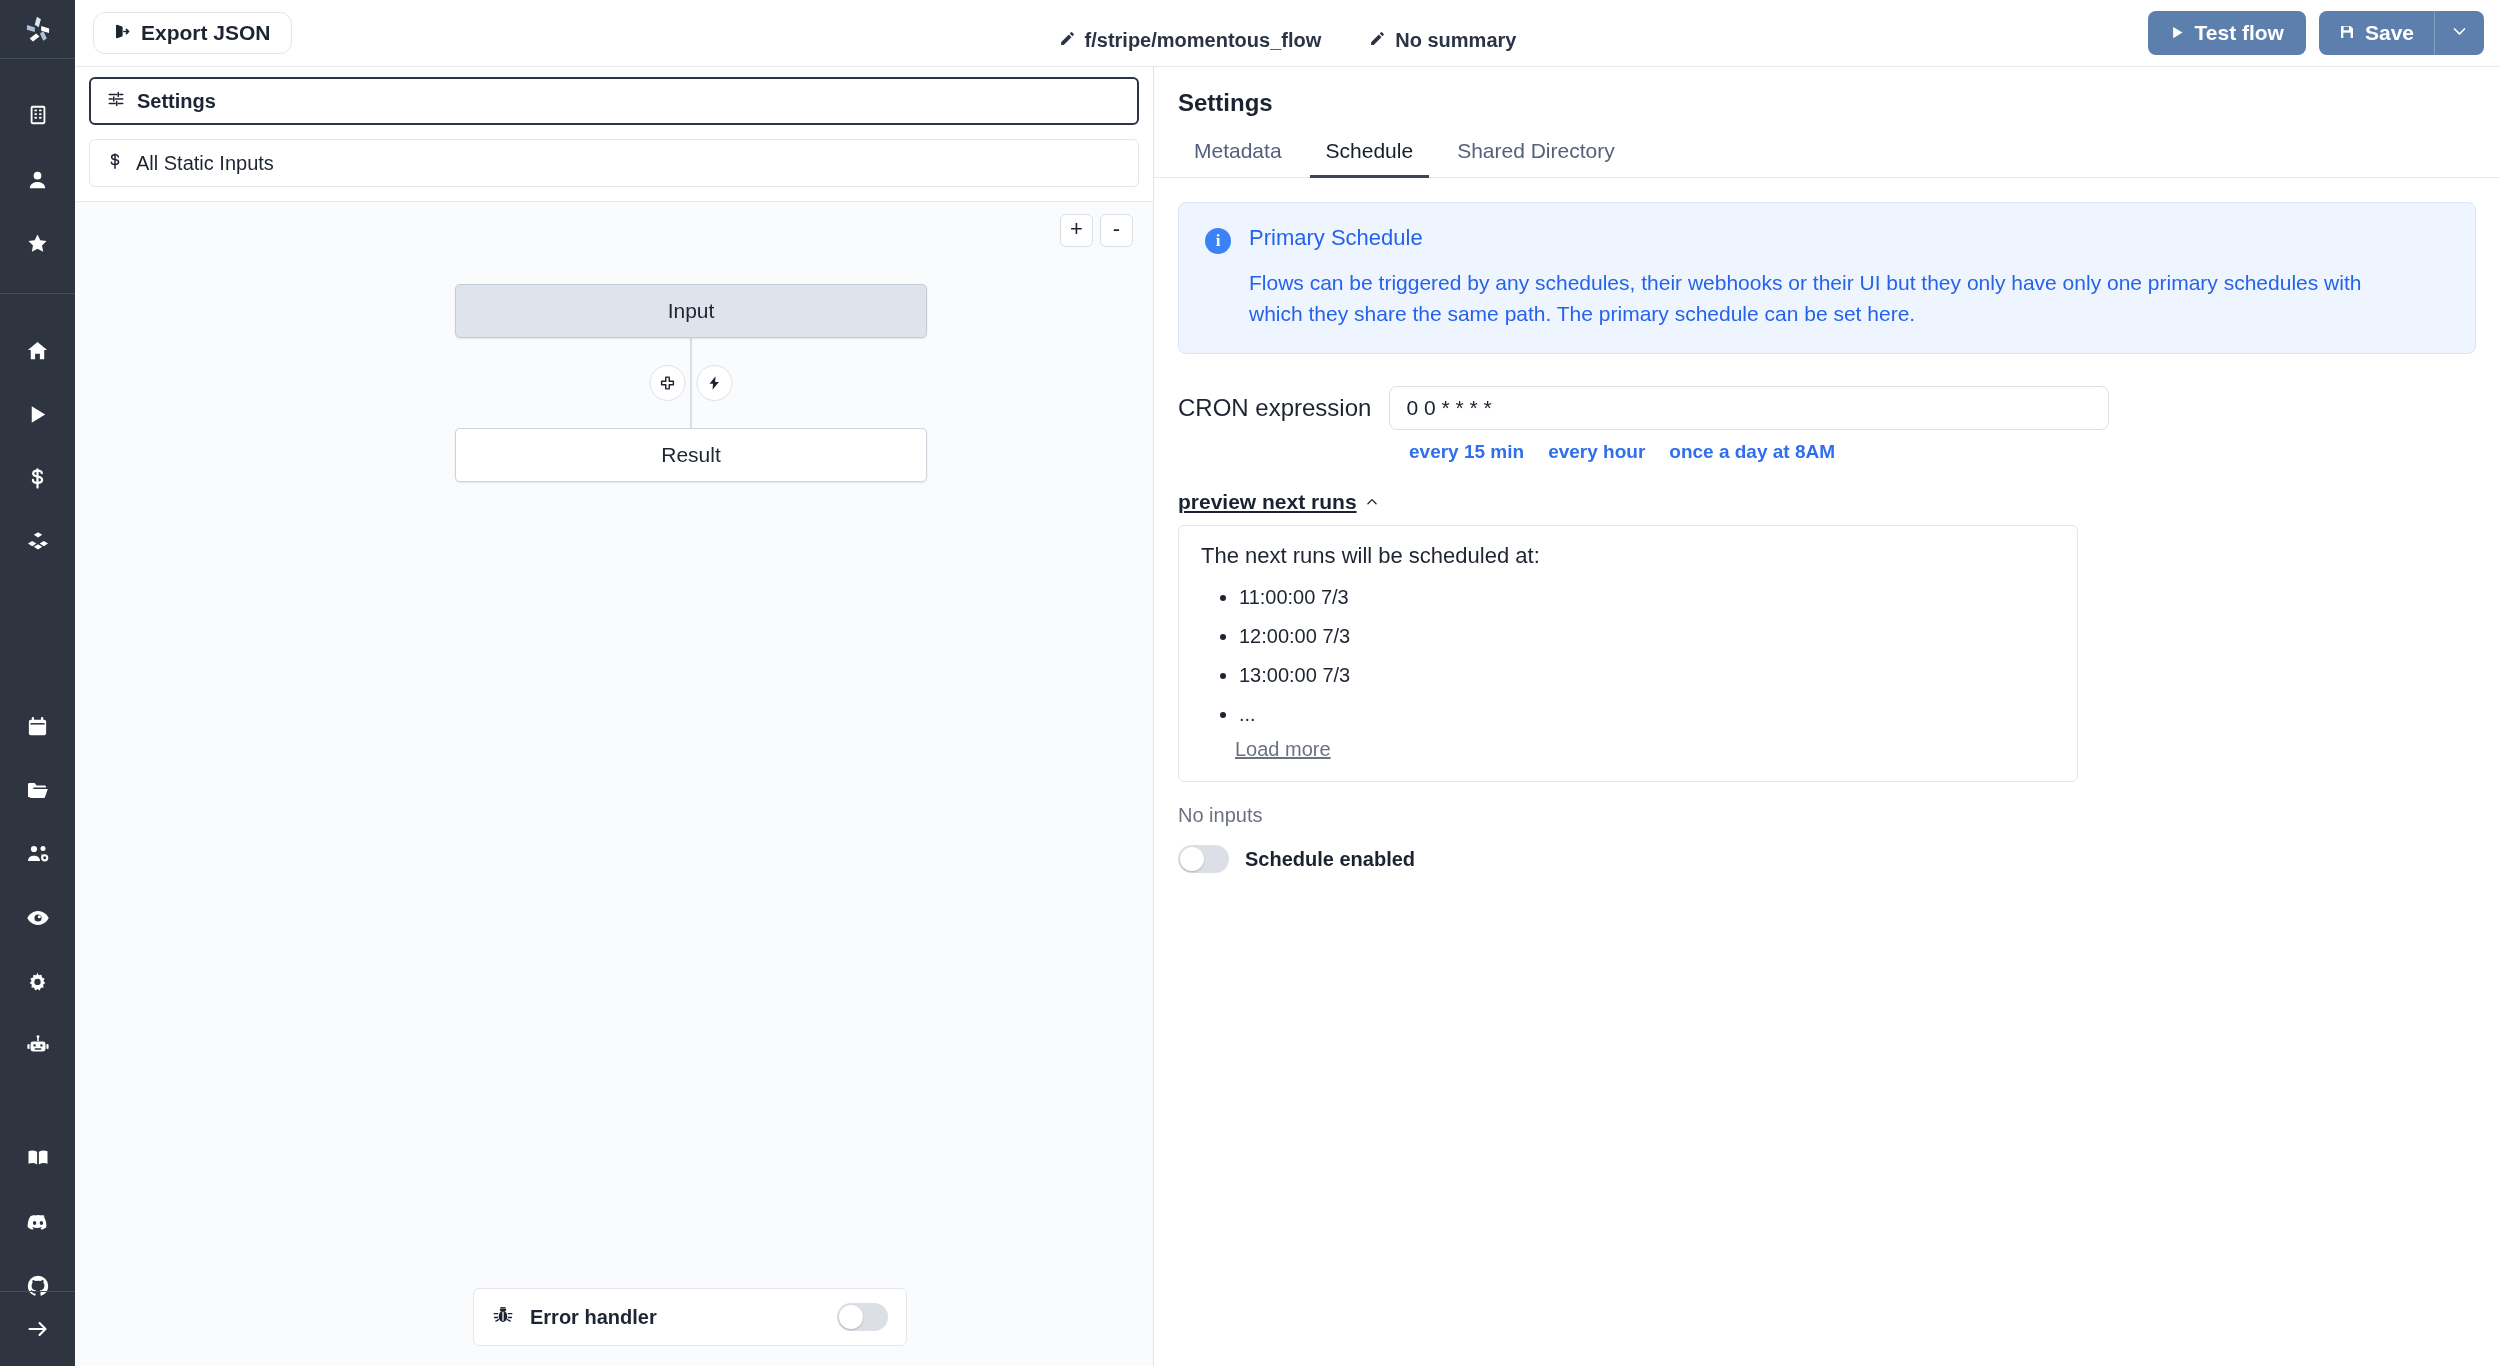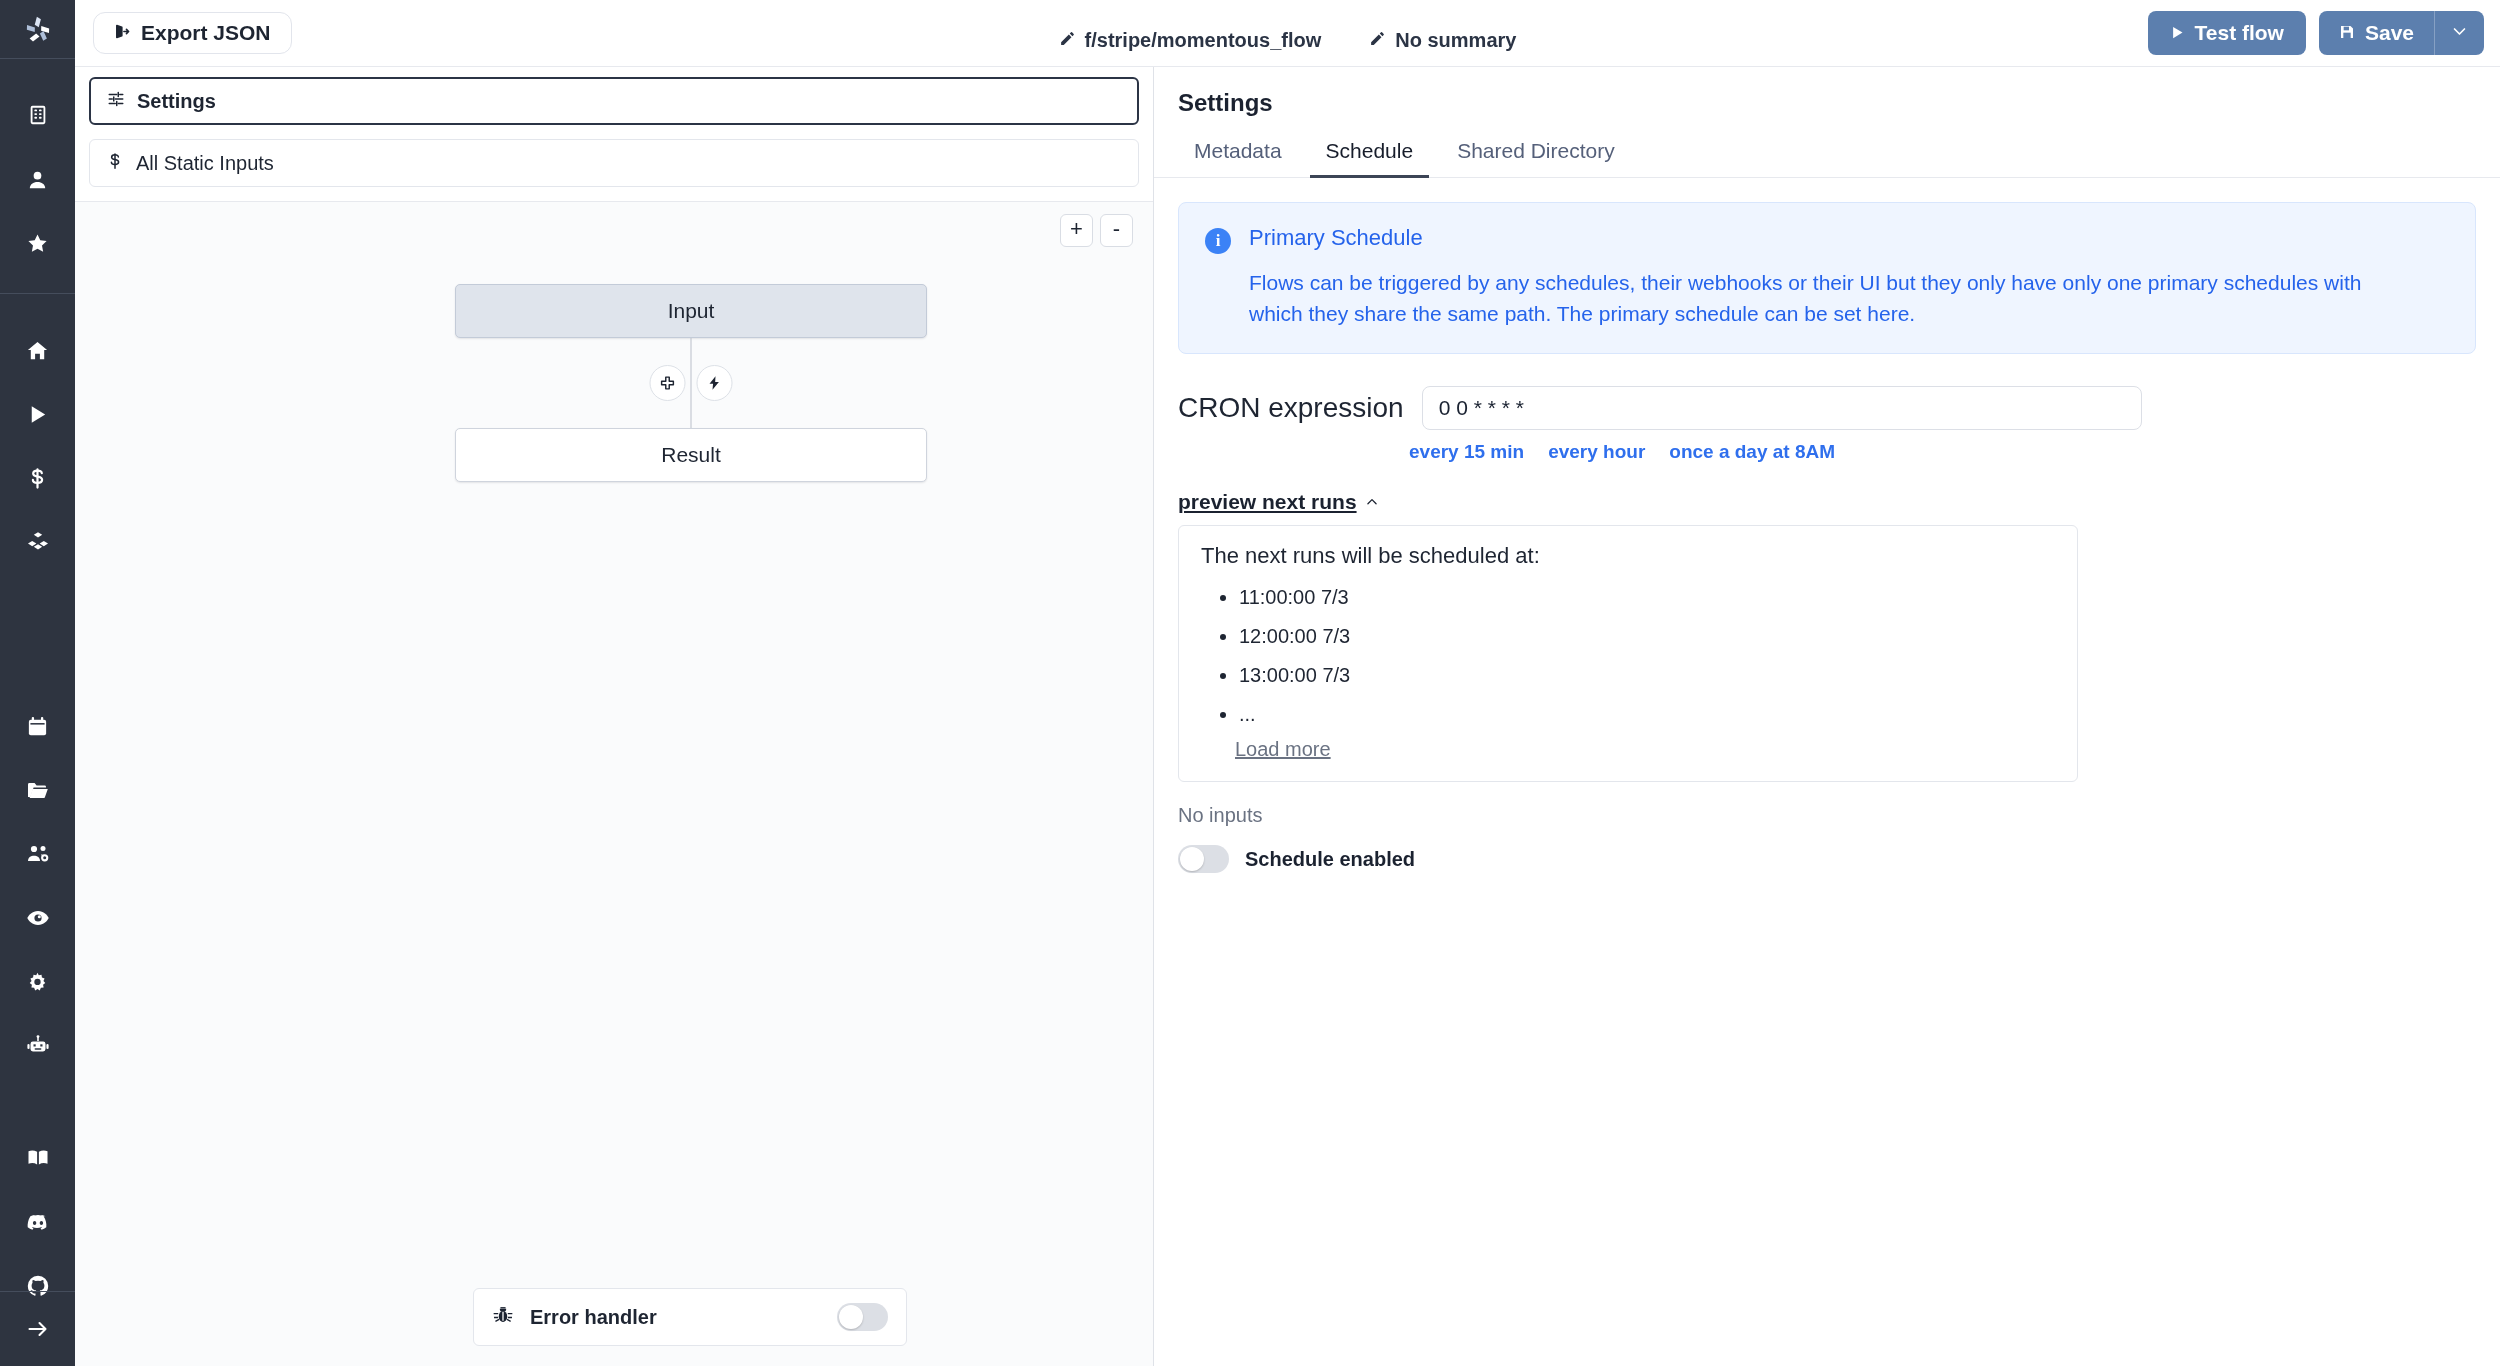--- a/index.html
+++ b/index.html
@@ -211,21 +211,21 @@
     width: 26px; height: 26px; border-radius: 50%;
     background: #3b82f6; color: #fff; flex: none;
     display: flex; align-items: center; justify-content: center;
     font-size: 17px; font-weight: 700; font-family: "Liberation Serif", serif;
     margin-top: 3px;
   }
   .callout-title { font-size: 22px; color: #2563eb; margin-bottom: 16px; }
   .callout-body { font-size: 21px; color: #2563eb; line-height: 1.48; max-width: 1130px; }
 
   .cronrow { display: flex; align-items: center; gap: 18px; margin-top: 32px; }
-  .cronlabel { font-size: 28px; color: #1e2532; white-space: nowrap; text-align: right; }
+  .cronlabel { font-size: 24px; color: #1e2532; white-space: nowrap; text-align: right; }
   .croninput {
     width: 720px; height: 44px;
     border: 1px solid #dcdfe6; border-radius: 8px;
     padding: 0 16px; font-size: 21px; color: #1a2231;
     font-family: "Liberation Sans", sans-serif;
     background: #fff; outline: none;
   }
   .cronshort {
     display: flex; gap: 24px; margin: 11px 0 0 231px;
     font-size: 19px;

